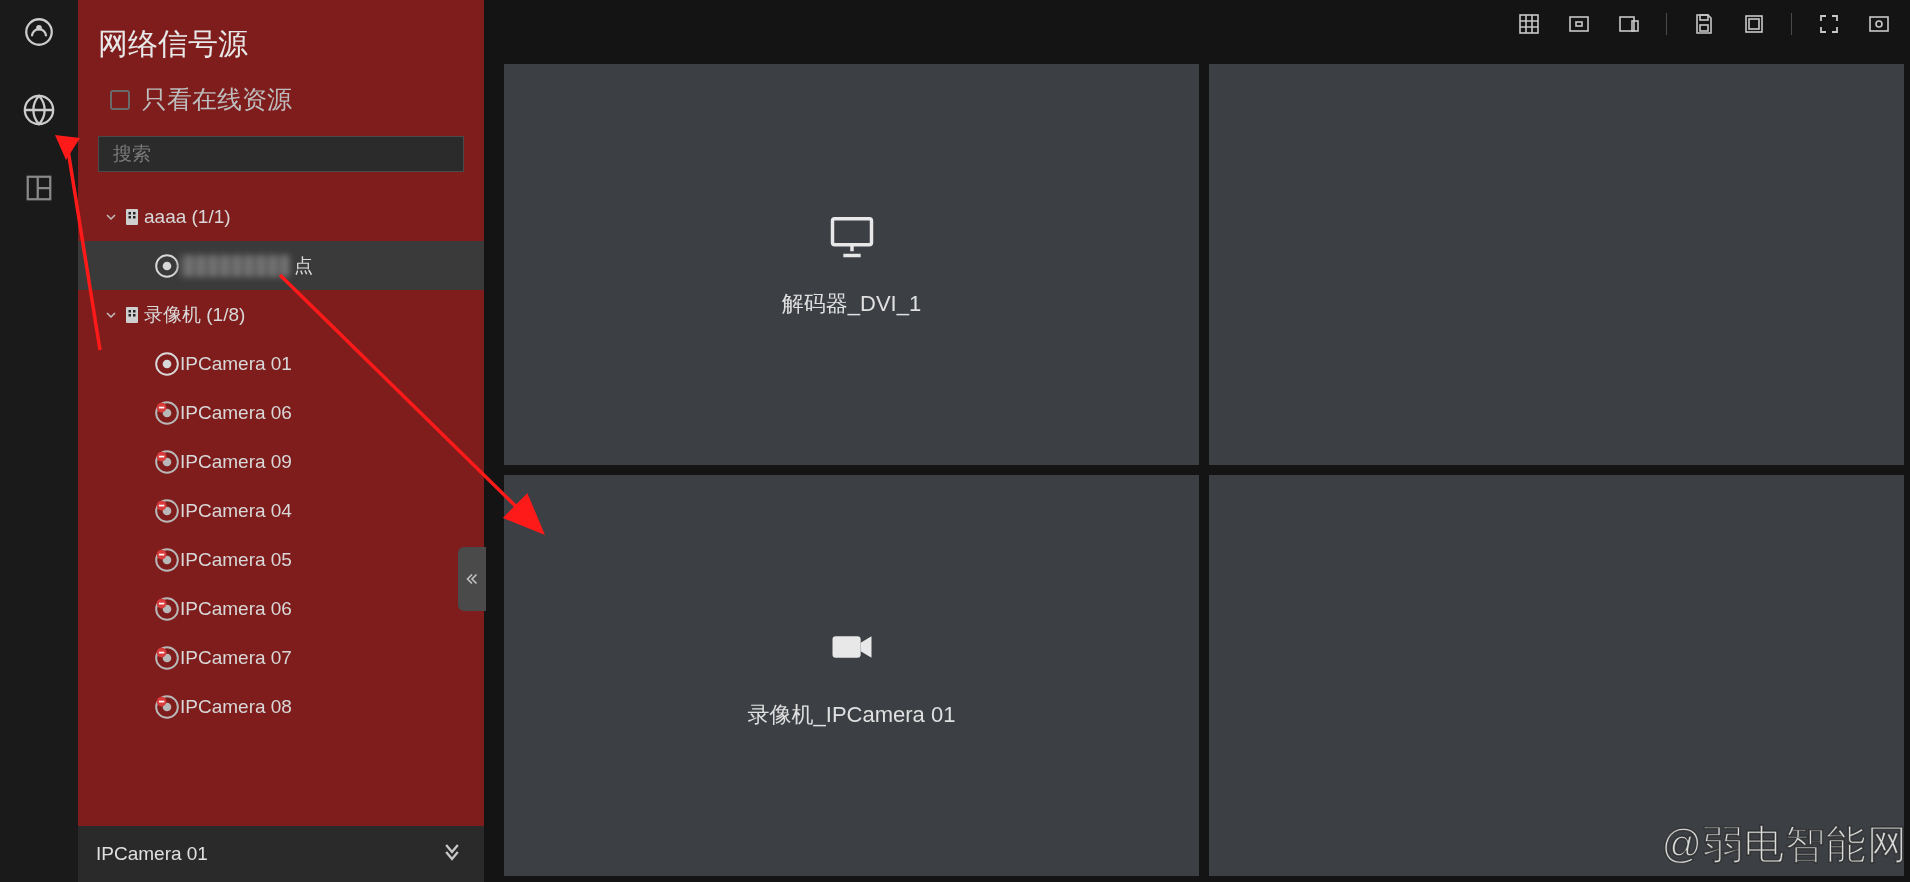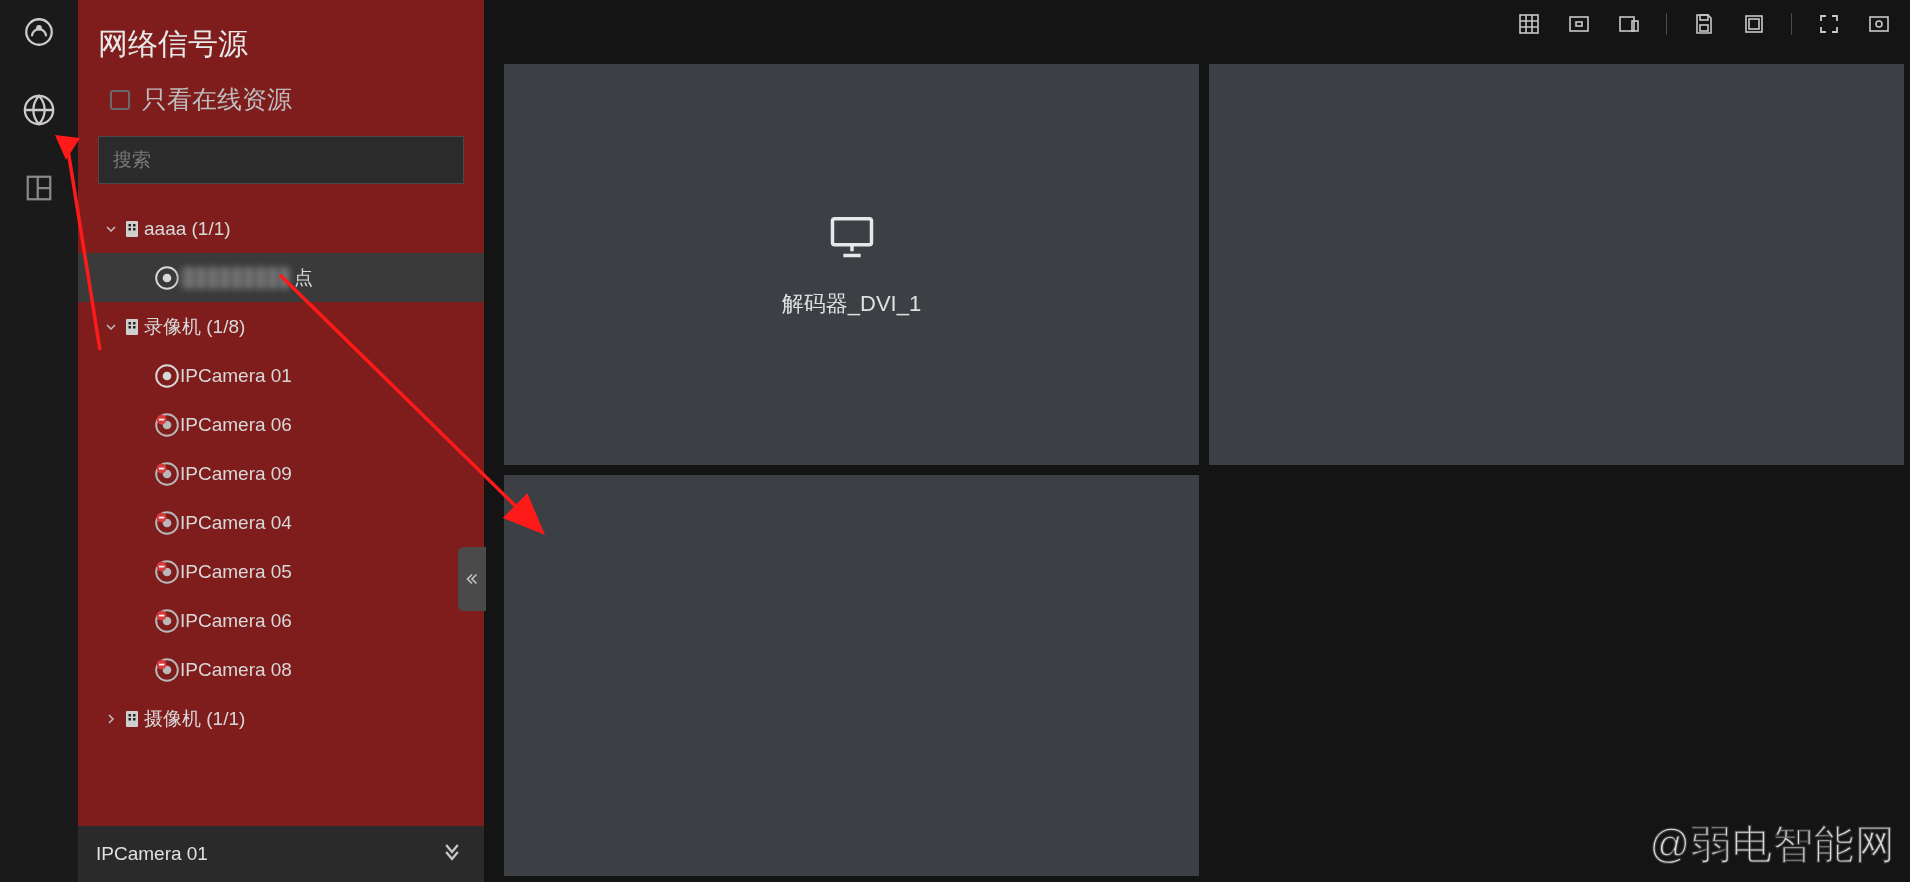--- a/index.html
+++ b/index.html
@@ -49,21 +49,21 @@
     .checkbox {
       width: 20px; height: 20px;
       border: 2px solid #6a6a6a;
       border-radius: 3px;
       cursor: pointer;
     }
     .filter-label { font-size: 25px; color: #bdbdbd; }
     .search-wrap { padding: 10px 20px 16px 20px; }
     .search-input {
       width: 100%;
-      height: 48px;
+      height: 36px;
       background: #2b2b2b;
       border: 1px solid #4a4a4a;
       color: #e0e0e0;
       font-size: 19px;
       padding: 0 14px;
       outline: none;
     }
     .search-input::placeholder { color: #7a7a7a; }
     .tree { flex: 1; overflow-y: auto; padding-top: 4px; }
     .tree-row {
@@ -153,21 +153,21 @@
       font-size: 22px;
     }
     .cell.empty { background:#3c3f44; }
     .cell-icon svg { width:52px; height:52px; }
     .arrow-overlay {
       position:absolute; pointer-events:none;
       left: 0; top: 0;
     }
     .watermark {
       position:absolute;
-      right: 14px;
+      right: 2px;
       bottom: 10px;
       font-size: 40px;
       color: rgba(235,235,235,0.92);
       font-weight: 500;
       -webkit-text-stroke: 1.5px rgba(40,40,40,0.8);
       pointer-events:none;
       letter-spacing: 1px;
     }
   </style>
 </head>
@@ -322,40 +322,34 @@
     </div>
     <div class="tree-row grandchild">
       <span class="cam-icon">
           <svg viewBox="0 0 24 24">
             <circle cx="12" cy="12" r="10" fill="none" stroke="#b8b8b8" stroke-width="1.8"></circle>
             <circle cx="12" cy="12" r="4" fill="#b8b8b8"></circle>
             <circle cx="7" cy="7" r="4.5" fill="#d93a3a"></circle>
             <rect x="4.5" y="6.2" width="5" height="1.6" fill="#fff"></rect>
           </svg>
         </span>
+      <span>IPCamera 07</span>
+    </div>
+    <div class="tree-row grandchild">
+      <span class="cam-icon">
+          <svg viewBox="0 0 24 24">
+            <circle cx="12" cy="12" r="10" fill="none" stroke="#b8b8b8" stroke-width="1.8"></circle>
+            <circle cx="12" cy="12" r="4" fill="#b8b8b8"></circle>
+            <circle cx="7" cy="7" r="4.5" fill="#d93a3a"></circle>
+            <rect x="4.5" y="6.2" width="5" height="1.6" fill="#fff"></rect>
+          </svg>
+        </span>
       <span>IPCamera 08</span>
     </div>
 
-    <div class="tree-row">
-      <span class="chevron">
-          <svg viewBox="0 0 24 24" fill="none" stroke-width="2.2">
-            <path d="M9 6l6 6-6 6"></path>
-          </svg>
-        </span>
-      <span class="node-icon">
-          <svg viewBox="0 0 24 24" fill="#cfcfcf">
-            <rect x="6" y="4" width="12" height="16" rx="1"></rect>
-            <rect x="8.5" y="7" width="2.5" height="2.5" fill="#232323"></rect>
-            <rect x="13" y="7" width="2.5" height="2.5" fill="#232323"></rect>
-            <rect x="8.5" y="11" width="2.5" height="2.5" fill="#232323"></rect>
-            <rect x="13" y="11" width="2.5" height="2.5" fill="#232323"></rect>
-          </svg>
-        </span>
-      <span>摄像机 (1/1)</span>
-    </div>
   </div>
 
   <div class="sidebar-footer">
     <span>IPCamera 01</span>
     <span class="double-chev"><svg viewBox="0 0 24 24" fill="none" stroke-width="2">
           <path d="M6 7l6 5-6 5M12 7l6 5-6 5" transform="rotate(90 12 12)"></path>
         </svg></span>
   </div>
 
   <div class="collapse-handle">
@@ -415,20 +409,27 @@
 
   <div class="grid-area">
     <div class="cell">
       <span class="cell-icon"><svg viewBox="0 0 24 24" fill="none" stroke="#e8e8e8" stroke-width="1.6">
             <rect x="3" y="4" width="18" height="12" rx="1"></rect>
             <path d="M12 16v3M8 21h8"></path>
           </svg></span>
       <span>解码器_DVI_1</span>
     </div>
     <div class="cell empty"></div>
+    <div class="cell">
+      <span class="cell-icon"><svg viewBox="0 0 24 24" fill="#e8e8e8">
+            <rect x="3" y="7" width="13" height="10" rx="1.5"></rect>
+            <path d="M16 10l5-3v10l-5-3z"></path>
+          </svg></span>
+      <span>录像机_IPCamera 01</span>
+    </div>
     <div class="cell empty"></div>
   </div>
 
   <svg class="arrow-overlay" width="1910" height="882" style="position:absolute; left:-484px; top:0;">
     <defs>
         <marker id="arrhead" markerWidth="12" markerHeight="10" refX="10" refY="5" orient="auto">
           <polygon points="0 0, 12 5, 0 10" fill="#ff1a1a"></polygon>
         </marker>
       </defs>
     <line x1="68" y1="150" x2="100" y2="350" stroke="#ff1a1a" stroke-width="3.5"></line>

